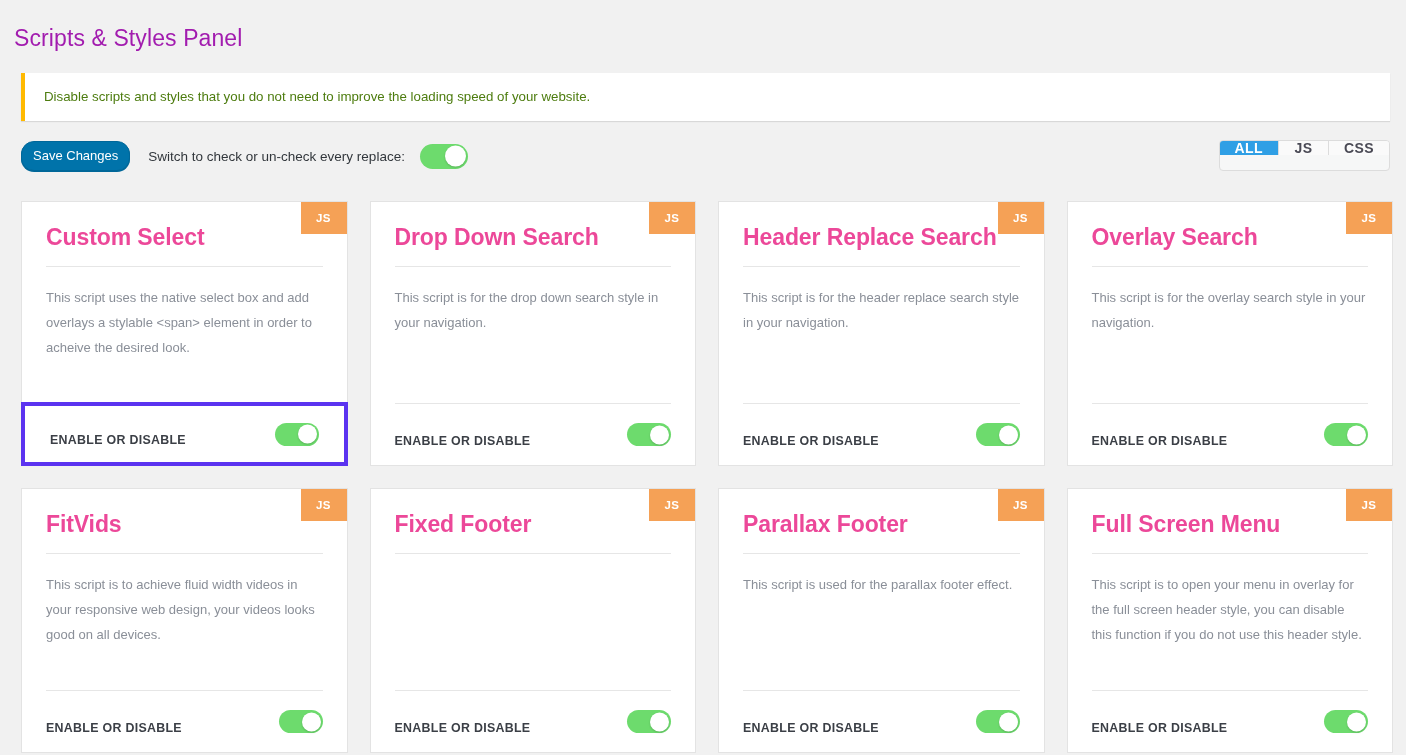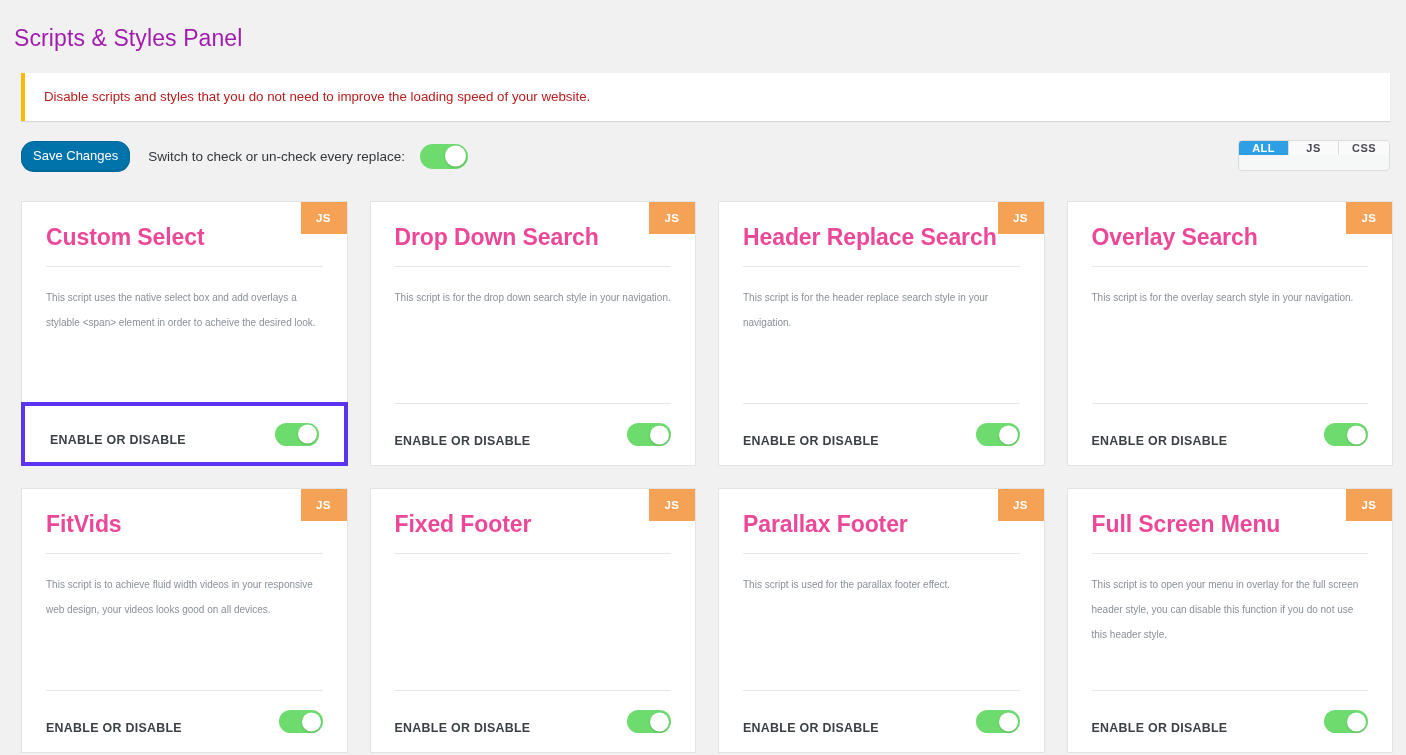--- a/index.html
+++ b/index.html
@@ -29,21 +29,21 @@
     left: 21px; top: 58px;
     width: 1369px; height: 48px;
     background: #ffffff;
     border-left: 4px solid #ffb900;
     box-shadow: 0 1px 1px 0 rgba(0,0,0,.10);
     display: flex;
     align-items: center;
   }
   .notice-text {
     font-size: 13.3px;
-    color: #b91c1c;
+    color: #4d7c0f;
     padding-left: 19px;
     line-height: 1.5;
   }
 
   
   .toolbar {
     position: absolute;
     left: 21px; top: 125px;
     width: 1369px; height: 32px;
     display: flex;
@@ -99,26 +99,26 @@
     right: 16px; top: 125px;
     display: flex;
     border-radius: 4px;
     overflow: hidden;
     background: #f6f7f7;
     border: 1px solid #dcdcdc;
     height: 31px;
   }
   .filter {
     min-width: 50px;
-    padding: 0 9px;
+    padding: 0 15px;
     height: 14px;
     display: flex;
     align-items: center;
     justify-content: center;
-    font-size: 11px;
+    font-size: 14px;
     font-weight: 700;
     letter-spacing: 0.4px;
     color: #4a4a55;
     background: #fafafa;
     border-right: 1px solid #dcdcdc;
     cursor: pointer;
   }
   .filter:last-child { border-right: none; }
   .filter.active {
     background: #2f9fe5;
@@ -165,21 +165,21 @@
     letter-spacing: -0.1px;
     position: relative;
     z-index: 2;
   }
   .card-rule {
     height: 1px;
     background: #e6e6e6;
     margin: 0 0 18px 0;
   }
   .card-desc {
-    font-size: 10px;
+    font-size: 13px;
     line-height: 25px;
     color: #8a8f98;
     margin: 0;
   }
   .card-footer {
     position: absolute;
     left: 24px; right: 24px;
     bottom: 0;
     height: 62px;
     border-top: 1px solid #e6e6e6;

